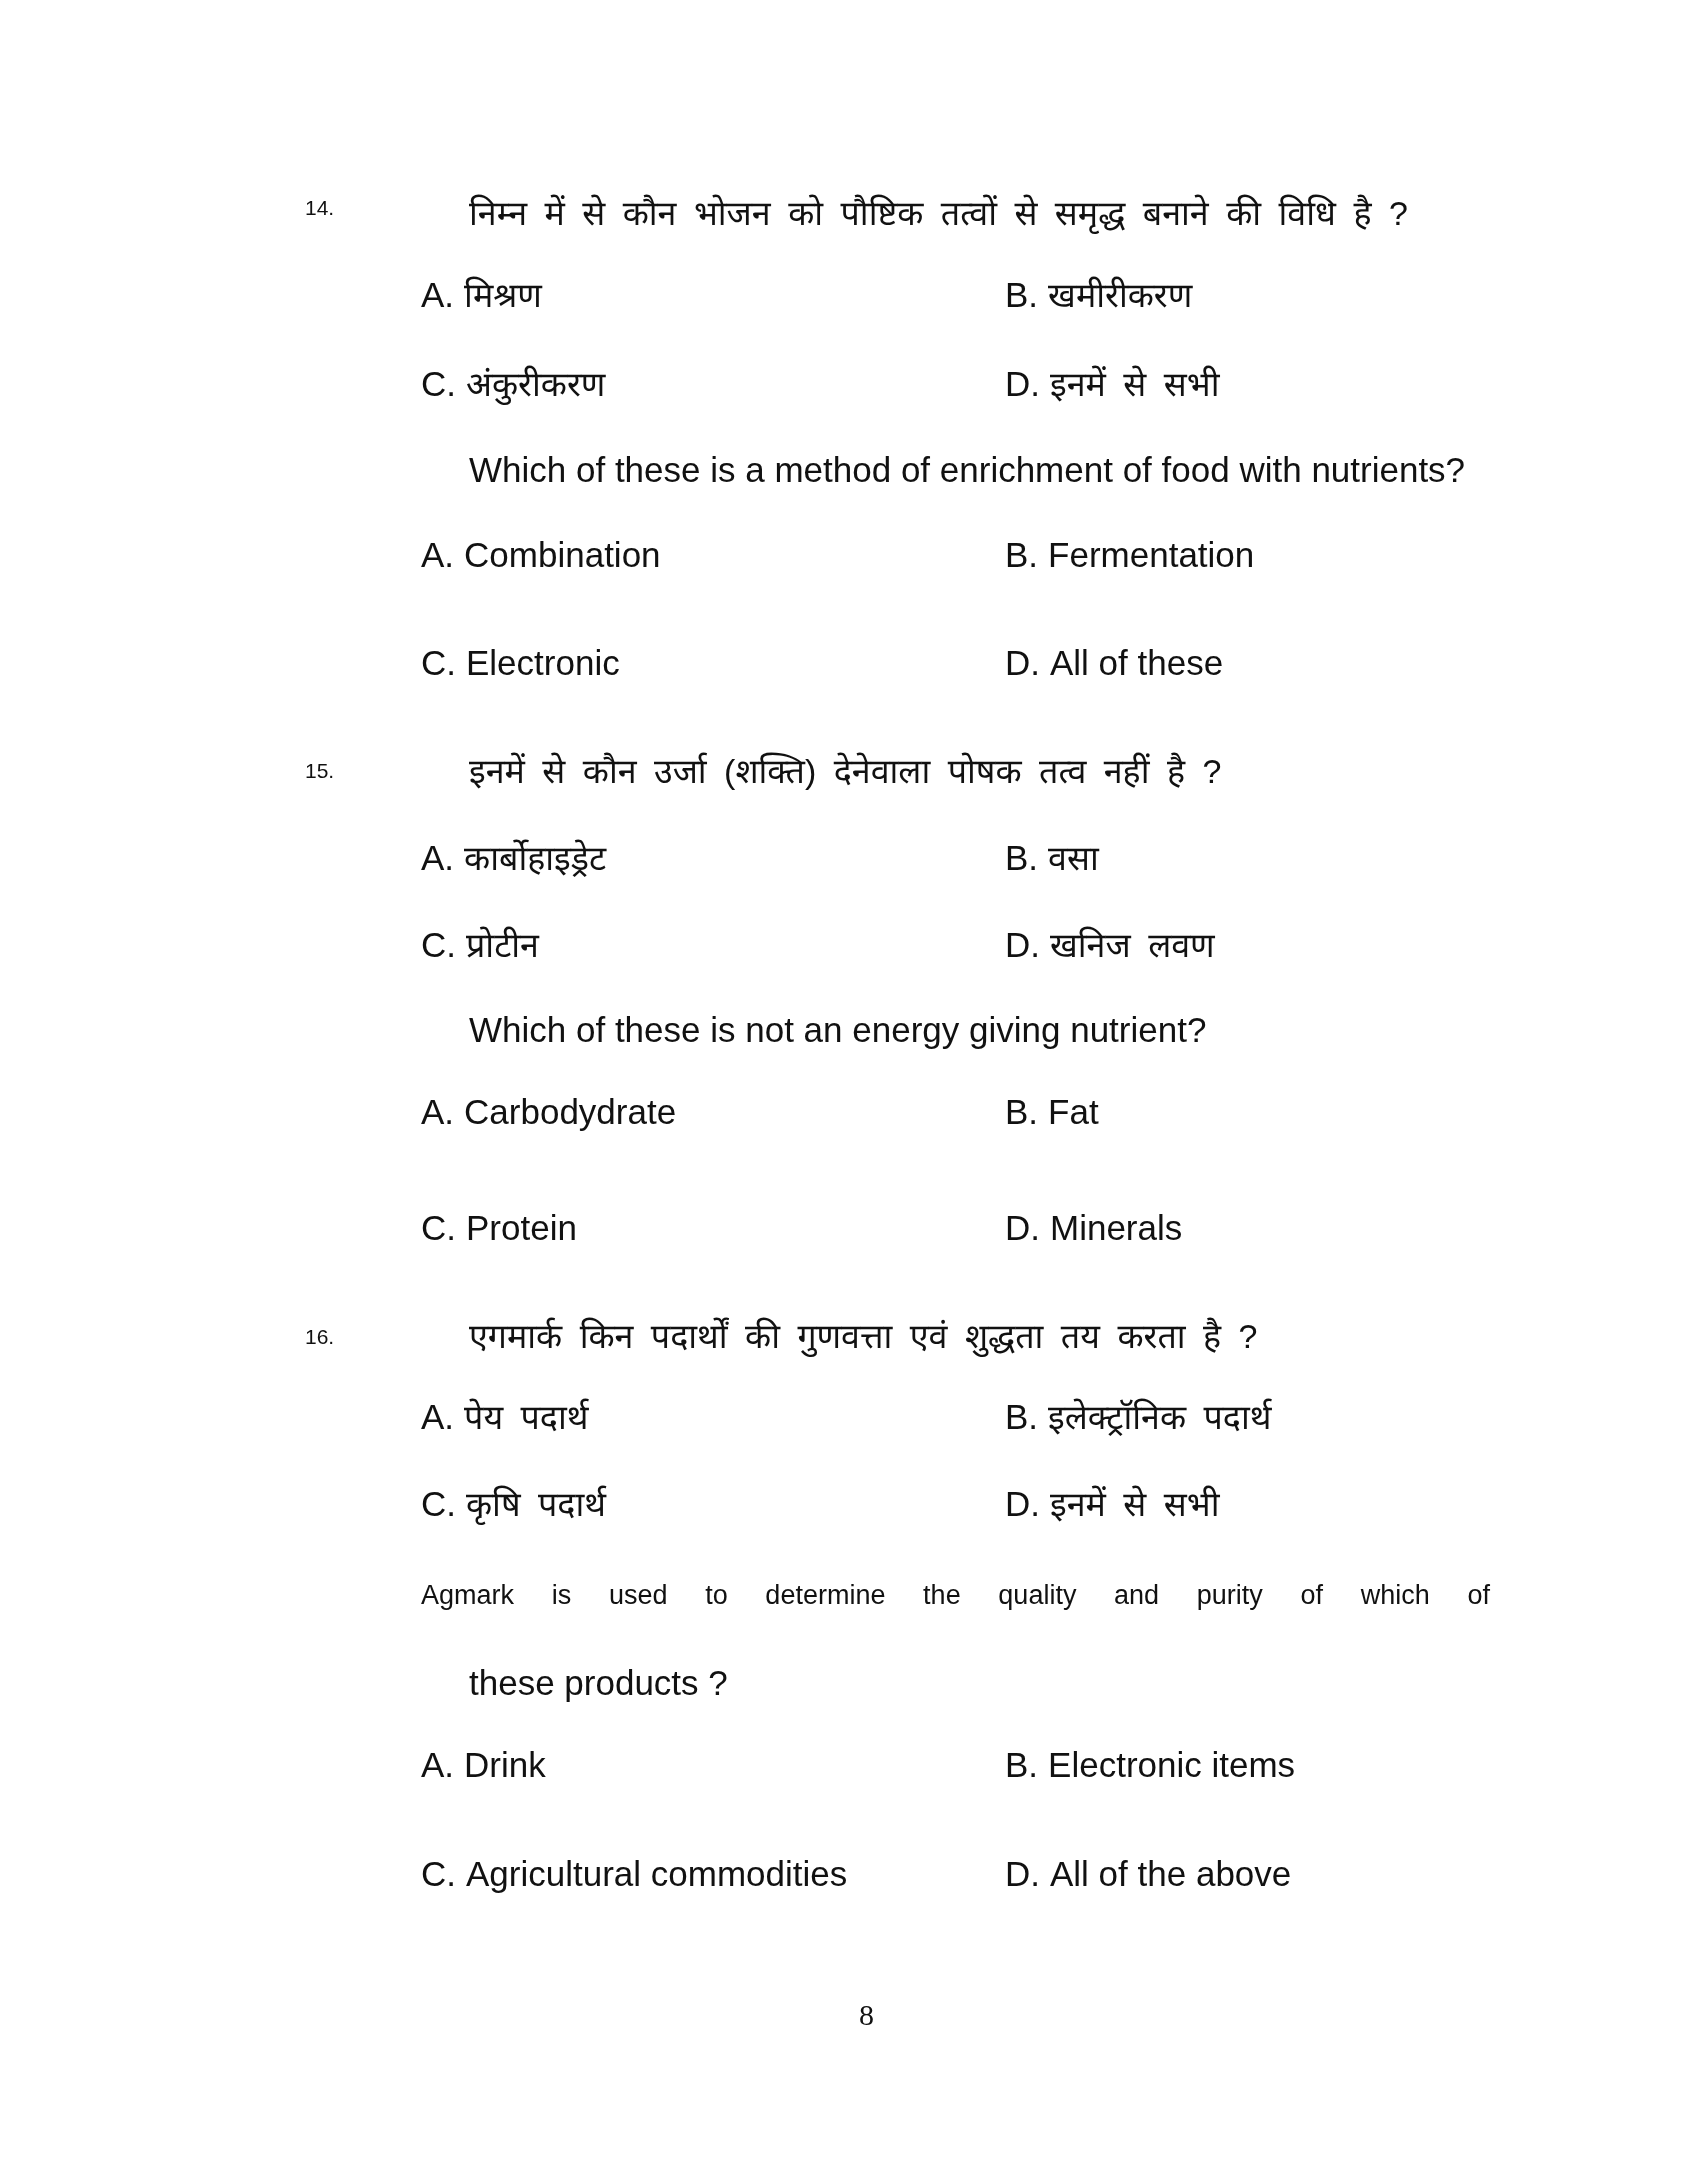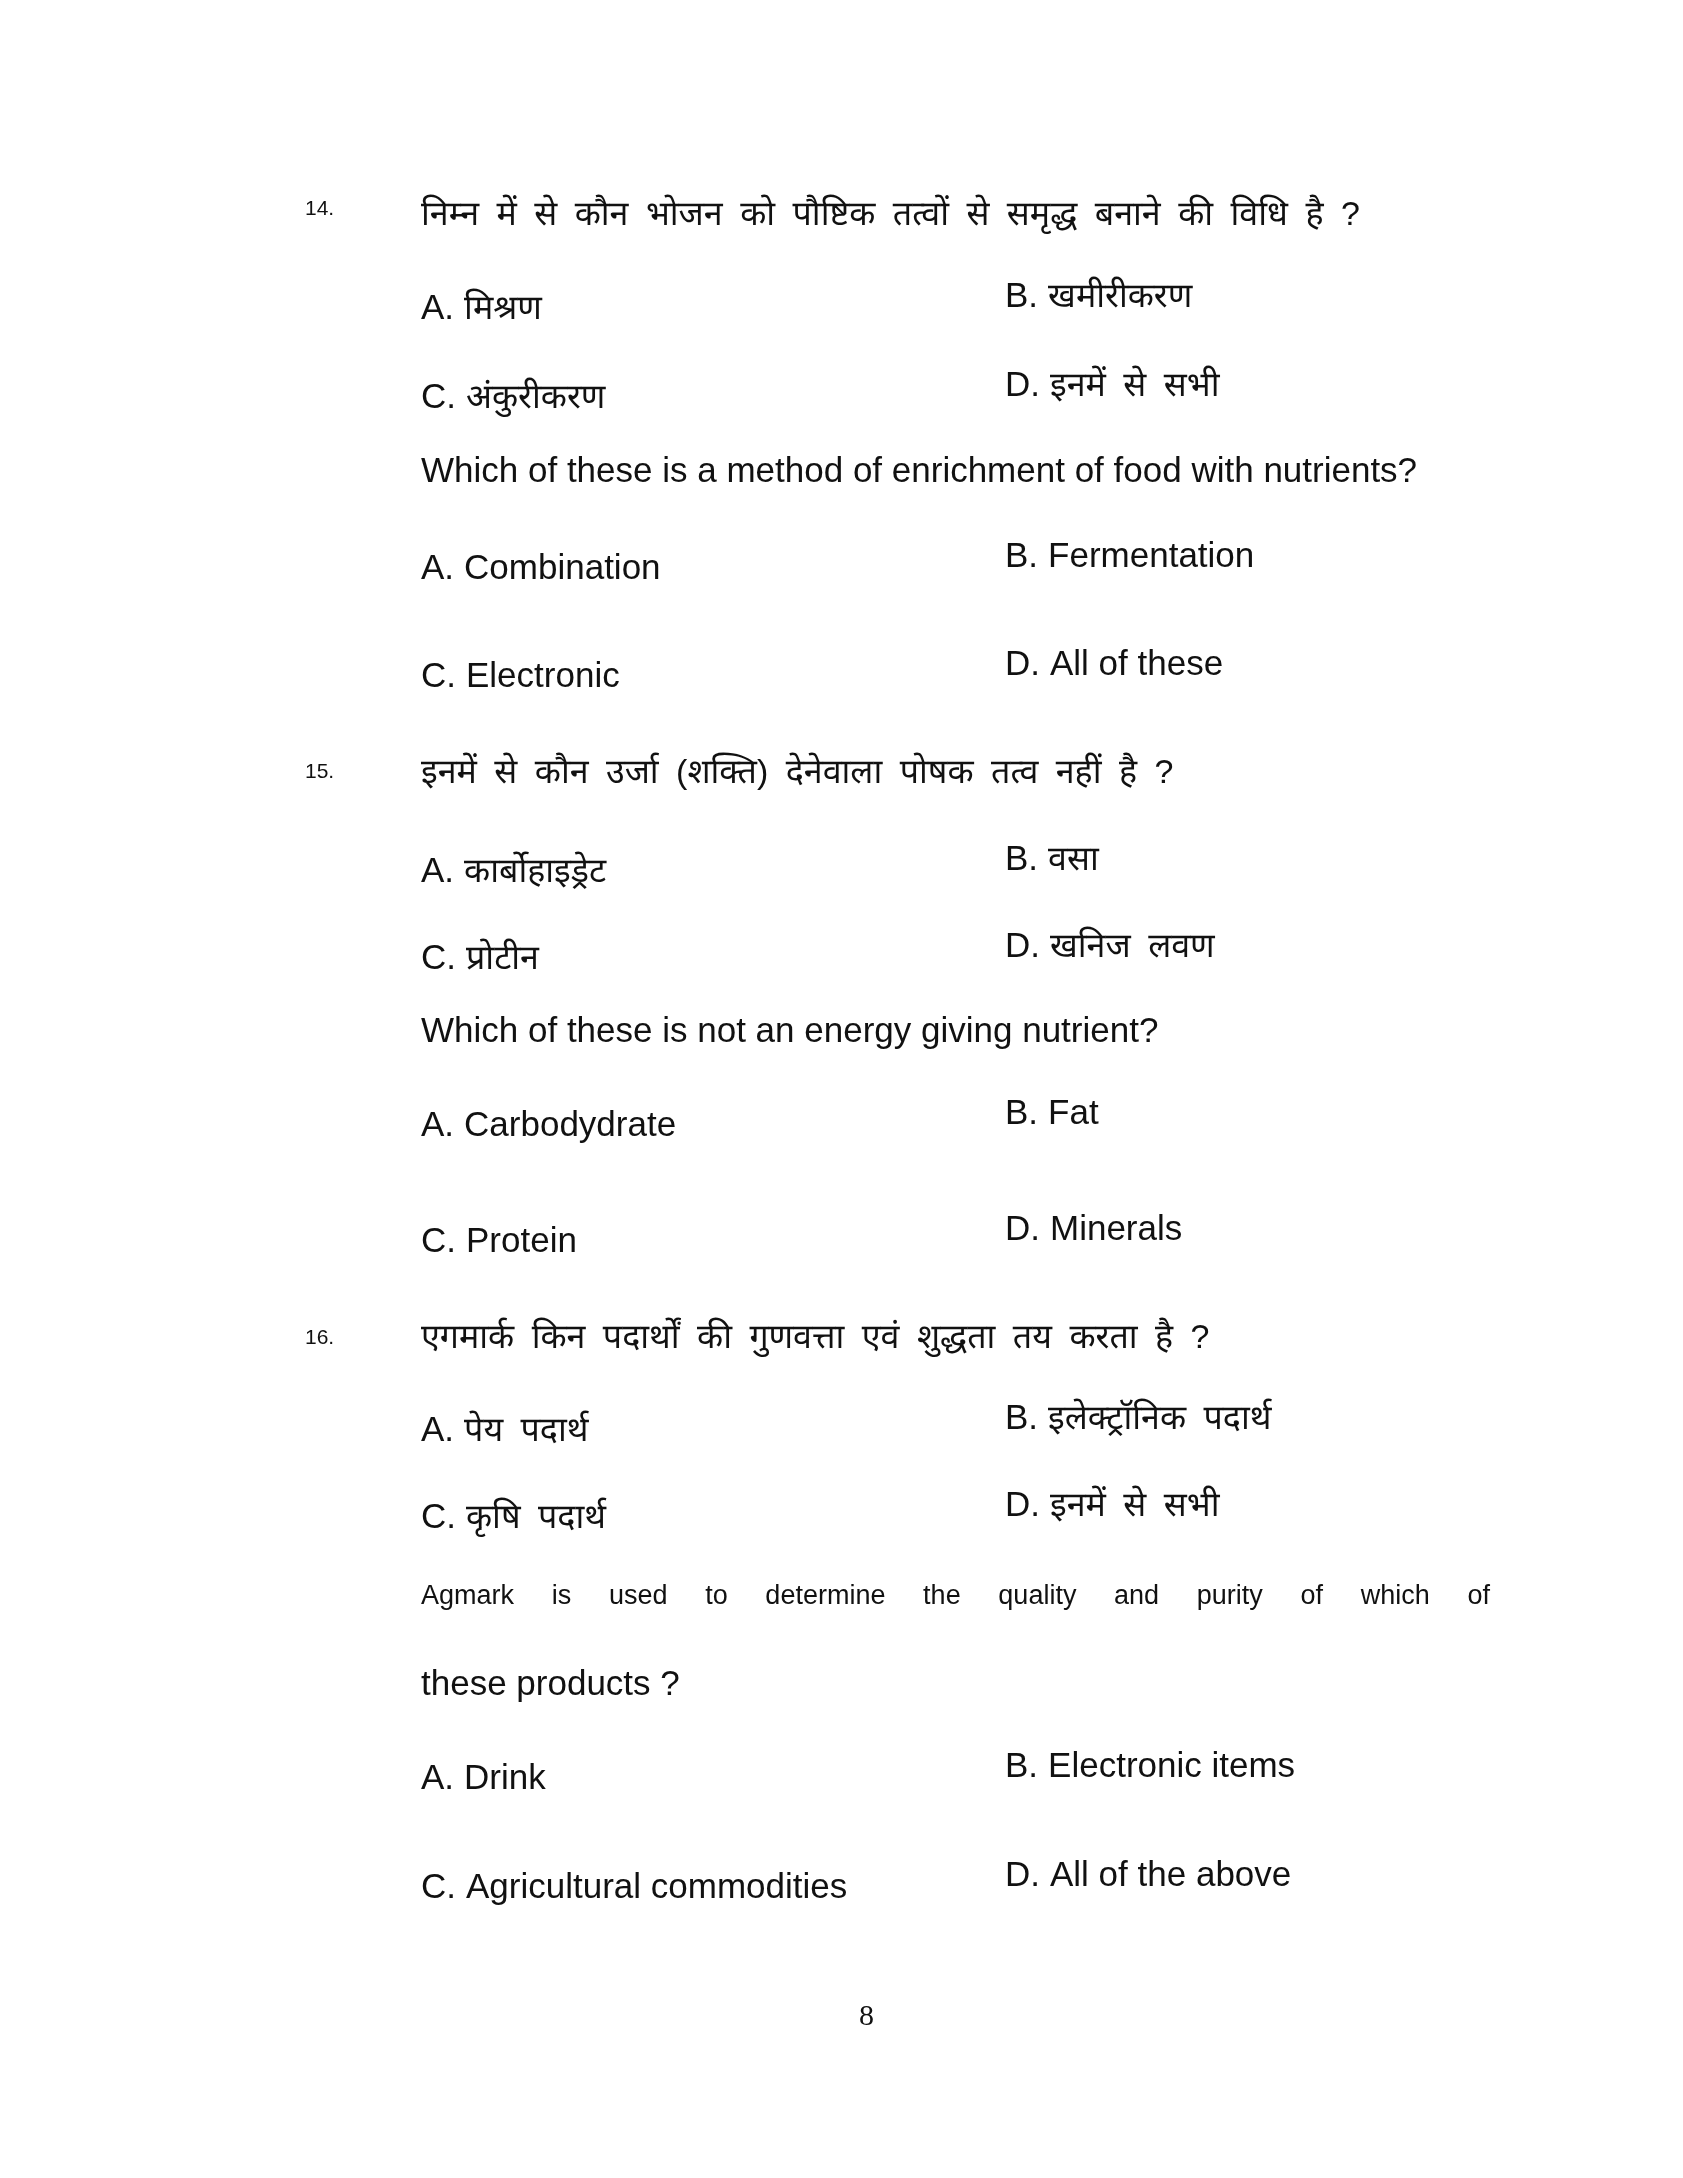--- a/index.html
+++ b/index.html
@@ -1,24 +1,24 @@
 <!DOCTYPE html>
 <html><head>
 <meta charset="utf-8">
 <style>
   html, body { margin: 0; padding: 0; background: #ffffff; }
   body { width: 1683px; height: 2178px; position: relative; overflow: hidden; color: #111111; }
   .page { position: absolute; left: 0; top: 0; width: 1683px; height: 2178px; background: #ffffff; }
-  .line { position: absolute; white-space: nowrap; line-height: 1; }
+  .line { position: absolute; white-space: nowrap; line-height: 1; margin-left: 48px; }
   .en { font-family: "Liberation Sans", sans-serif; font-size: 35px; }
   .hi { font-family: "Liberation Sans", "DejaVu Sans", sans-serif; font-size: 34px; word-spacing: 8px; }
   .qnum { font-family: "Liberation Sans", sans-serif; font-size: 21px; position: absolute; line-height: 1; }
   .justify { position: absolute; left: 421px; width: 1069px; font-family: "Liberation Sans", sans-serif; font-size: 27px; line-height: 1; text-align: justify; text-align-last: justify; white-space: normal; }
   .opt { position: absolute; line-height: 1; white-space: nowrap; }
-  .colA { left: 421px; margin-top: 12px; }
+  .colA { left: 421px; }
   .colB { left: 1005px; }
   .pagenum { position: absolute; left: 0; width: 1733px; text-align: center; font-family: "Liberation Serif", serif; font-size: 30px; line-height: 1; }
   .lbl { margin-right: 10px; }
 </style>
 </head>
 <body>
 
 <div class="page">
 
   <div>

